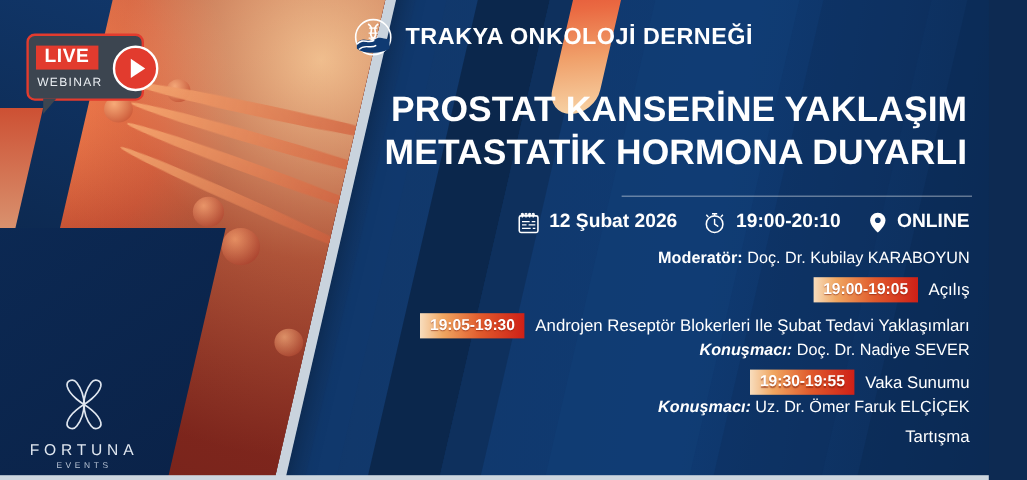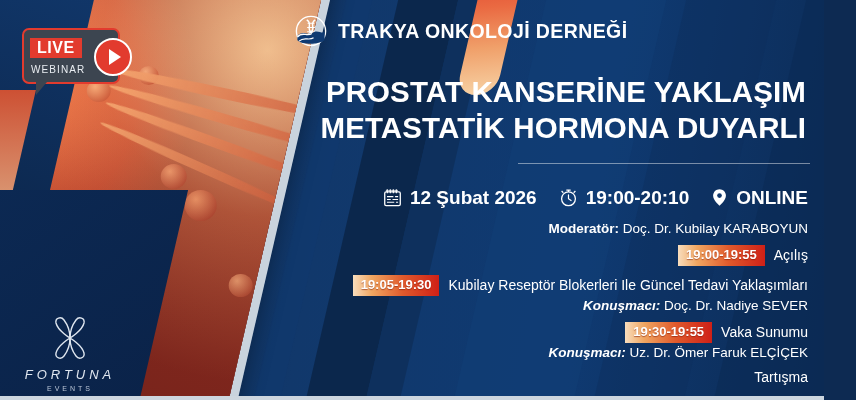--- a/index.html
+++ b/index.html
@@ -161,21 +161,20 @@
     position: absolute;
     left: 18px; bottom: 8px;
     width: 104px;
     text-align: center;
     color: #dfe6ef;
     z-index: 7;
   }
   .fortuna-name {
     font-size: 13px; letter-spacing: 4px; font-weight: 300;
     margin-top: 2px;
-    font-style: italic;
   }
   .fortuna-sub {
     font-size: 7px; letter-spacing: 3px; margin-top: 3px; color: #b9c5d6;
   }
 
   
   .content {
     position: absolute;
     top: 0; right: 0;
     width: 530px; height: 400px;
@@ -207,22 +206,22 @@
 
   .divider {
     margin: 17px 0 0 auto;
     width: 292px; height: 1px;
     background: rgba(255,255,255,.45);
   }
 
   .meta-row {
     display: flex; align-items: center; justify-content: flex-end;
     gap: 8px;
-    margin-top: 23px;
-    font-size: 19px;
+    margin-top: 12px;
+    font-size: 16px;
     font-weight: bold;
     padding-right: 2px;
   }
   .meta-row .sep { width: 6px; }
 
   .moderator {
     text-align: right;
     margin-top: 12px;
     font-size: 13.5px;
     padding-right: 2px;
@@ -370,27 +369,27 @@
     </div>
 
     <div class="moderator">
       <b>Moderatör:</b>
       <span>Doç. Dr. Kubilay KARABOYUN</span>
     </div>
 
     <div class="program">
 
       <div class="prog-row">
-        <span class="time-chip">19:00-19:55</span>
+        <span class="time-chip">19:00-19:05</span>
         <span class="prog-title">Açılış</span>
       </div>
 
       <div class="prog-row">
         <span class="time-chip">19:05-19:30</span>
-        <span class="prog-title">Kubilay Reseptör Blokerleri Ile Güncel Tedavi Yaklaşımları</span>
+        <span class="prog-title">Androjen Reseptör Blokerleri Ile Şubat Tedavi Yaklaşımları</span>
       </div>
       <div class="speaker">
         <b>Konuşmacı:</b>
         <span>Doç. Dr. Nadiye SEVER</span>
       </div>
 
       <div class="prog-row">
         <span class="time-chip">19:30-19:55</span>
         <span class="prog-title">Vaka Sunumu</span>
       </div>

